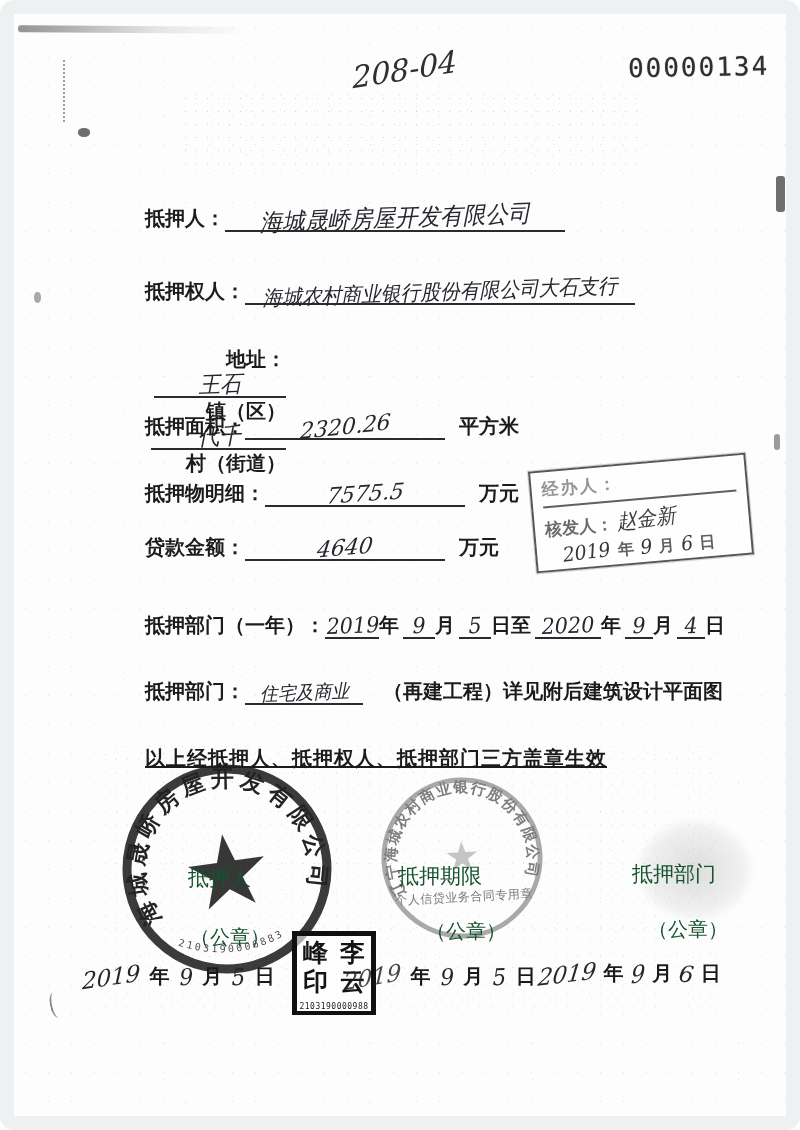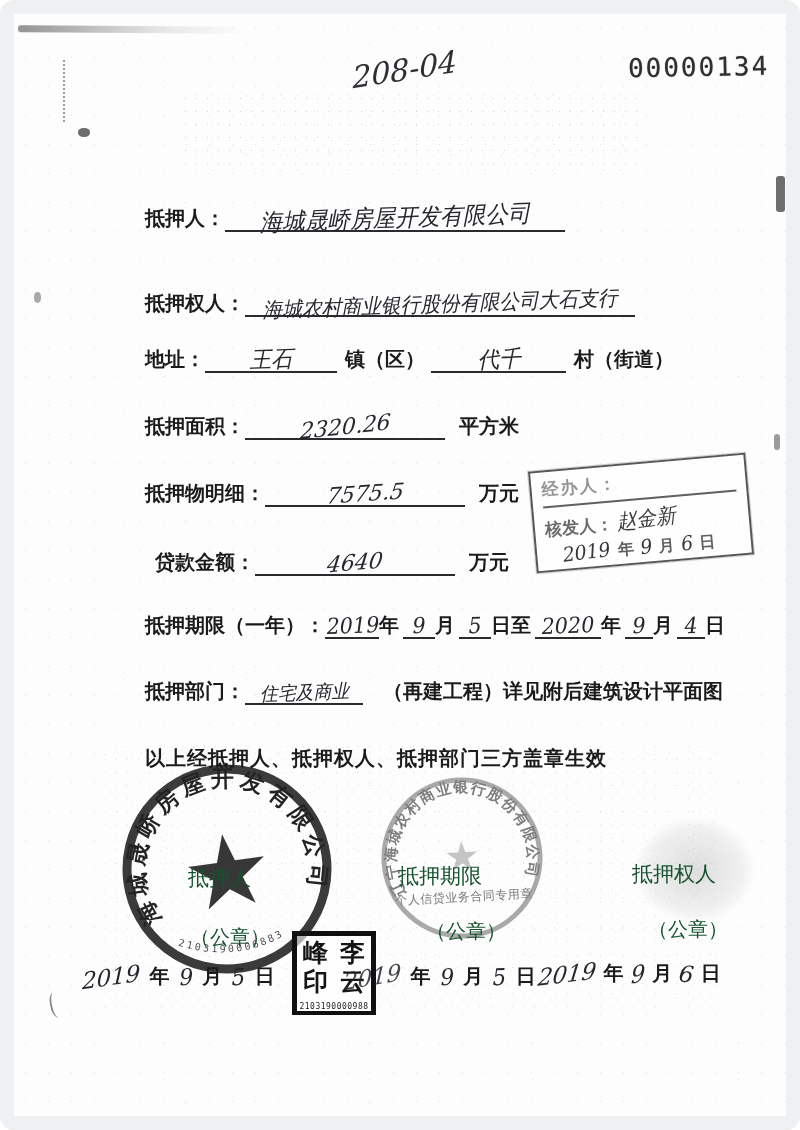--- a/index.html
+++ b/index.html
@@ -80,74 +80,74 @@
   <div class="art" style="left:50px;top:992px;width:10px;height:26px;border-left:2px solid rgba(60,60,60,.6);border-radius:50%;transform:rotate(-12deg);"></div>
 
   <span class="hw formcode">208-04</span>
   <div class="serial">00000134</div>
 
   <div class="row" style="top:205px;">
     <span class="print">抵押人：</span>
     <span class="uline" style="width:340px;"><span class="hw" style="font-size:24px;">海城晟峤房屋开发有限公司</span></span>
   </div>
 
-  <div class="row" style="top:290px;">
+  <div class="row" style="top:278px;">
     <span class="print">抵押权人：</span>
     <span class="uline" style="width:390px;"><span class="hw" style="font-size:21px;">海城农村商业银行股份有限公司大石支行</span></span>
   </div>
 
-  <div class="row" style="top:346px;">
+  <div class="row" style="top:346px;flex-direction:column;">
     <span class="print">地址：</span>
     <span class="uline" style="width:132px;"><span class="hw" style="font-size:23px;">王石</span></span>
     <span class="print" style="margin-left:8px;">镇（区）</span>
     <span class="uline" style="width:135px;margin-left:6px;"><span class="hw" style="font-size:23px;">代千</span></span>
     <span class="print" style="margin-left:8px;">村（街道）</span>
   </div>
 
   <div class="row" style="top:413px;">
     <span class="print">抵押面积：</span>
     <span class="uline" style="width:200px;"><span class="hw" style="font-size:22px;transform:rotate(-6deg) skewX(-10deg);">2320.26</span></span>
     <span class="print unit">平方米</span>
   </div>
 
   <div class="row" style="top:480px;">
     <span class="print">抵押物明细：</span>
     <span class="uline" style="width:200px;"><span class="hw" style="font-size:22px;transform:rotate(-4deg) skewX(-12deg);">7575.5</span></span>
     <span class="print unit">万元</span>
   </div>
 
-  <div class="row" style="top:549px;margin-left:10px;">
+  <div class="row" style="top:534px;">
     <span class="print">贷款金额：</span>
     <span class="uline" style="width:200px;"><span class="hw" style="font-size:22px;transform:rotate(-5deg) skewX(-12deg);">4640</span></span>
     <span class="print unit">万元</span>
   </div>
 
   <div class="row" style="top:612px;">
-    <span class="print">抵押期限（一年）：</span>
+    <span class="print">抵押部门（一年）：</span>
     <span class="uline" style="width:54px;"><span class="hw" style="font-size:22px;">2019</span></span>
     <span class="print">年</span>
     <span class="uline" style="width:32px;margin-left:4px;"><span class="hw" style="font-size:22px;">9</span></span>
     <span class="print">月</span>
     <span class="uline" style="width:32px;margin-left:4px;"><span class="hw" style="font-size:22px;">5</span></span>
     <span class="print">日至</span>
     <span class="uline" style="width:66px;margin-left:4px;"><span class="hw" style="font-size:22px;">2020</span></span>
     <span class="print">年</span>
     <span class="uline" style="width:28px;margin-left:4px;"><span class="hw" style="font-size:22px;">9</span></span>
     <span class="print">月</span>
     <span class="uline" style="width:28px;margin-left:4px;"><span class="hw" style="font-size:22px;">4</span></span>
     <span class="print">日</span>
   </div>
 
   <div class="row" style="top:678px;">
     <span class="print">抵押部门：</span>
     <span class="uline" style="width:118px;"><span class="hw" style="font-size:19px;">住宅及商业</span></span>
     <span class="print" style="margin-left:20px;">（再建工程）详见附后建筑设计平面图</span>
   </div>
 
-  <div class="row" style="top:745px;letter-spacing:1px;">
+  <div class="row" style="top:745px;letter-spacing:1px;text-decoration:underline;">
     <span class="print">以上经抵押人、抵押权人、抵押部门三方盖章生效</span>
   </div>
 
   <div class="stampbox">
     <div class="r1">经办人：</div>
     <div class="r2">
       <span>核发人：</span>
       <span class="hw">赵金新</span>
     </div>
     <div class="r3">
@@ -189,21 +189,21 @@
       <text font-size="15" font-weight="bold" letter-spacing="1.5" fill="#707070" font-family="'Liberation Sans',sans-serif">
         <textPath href="#arcM" startOffset="2">辽宁海城农村商业银行股份有限公司</textPath>
       </text>
       <text x="90" y="133" text-anchor="middle" font-size="12" letter-spacing=".5" fill="#6a6a6a" font-family="'Liberation Sans',sans-serif">个人信贷业务合同专用章</text>
     </svg>
   </div>
   <div class="roletxt" style="left:398px;top:862px;font-size:21px;">抵押期限</div>
   <div class="roletxt" style="left:426px;top:918px;font-size:20px;">（公章）</div>
 
   <div class="cloud" style="left:615px;top:800px;width:160px;height:140px;"></div>
-  <div class="roletxt" style="left:632px;top:860px;font-size:21px;">抵押权人</div>
+  <div class="roletxt" style="left:632px;top:860px;font-size:21px;">抵押部门</div>
   <div class="roletxt" style="left:648px;top:916px;font-size:20px;">（公章）</div>
 
   <div class="nameseal">
     <div class="grid">
       <span>峰</span>
       <span>李</span>
       <span>印</span>
       <span>云</span>
     </div>
     <div class="digits">2103190000988</div>

